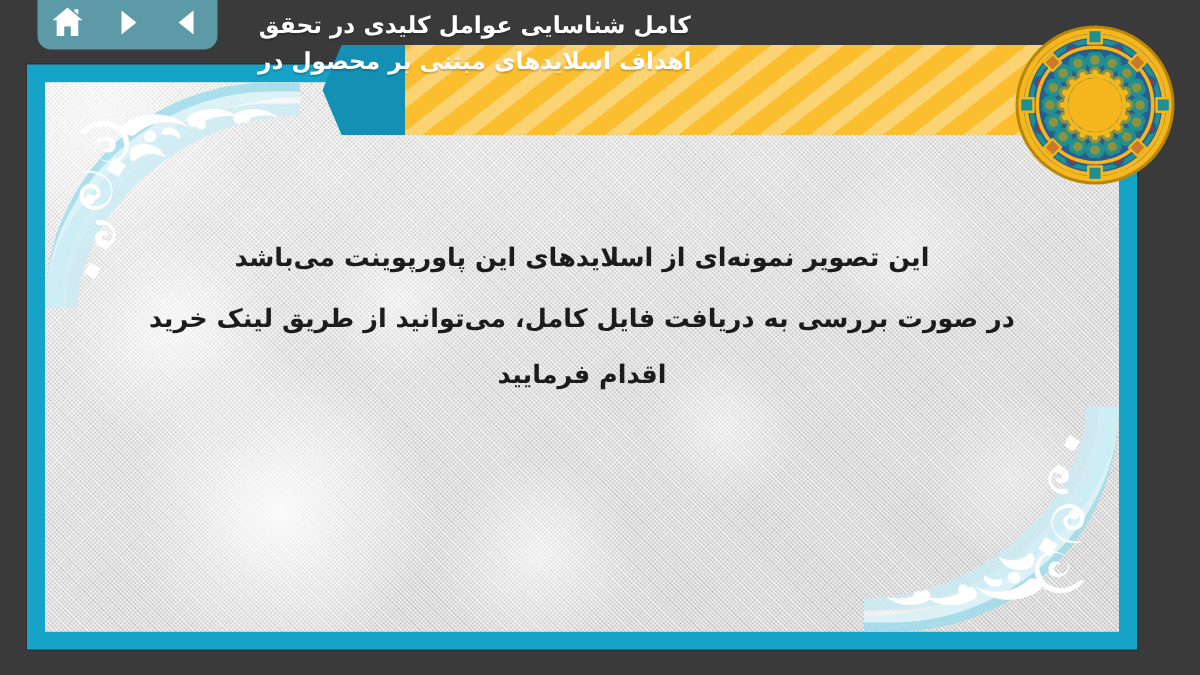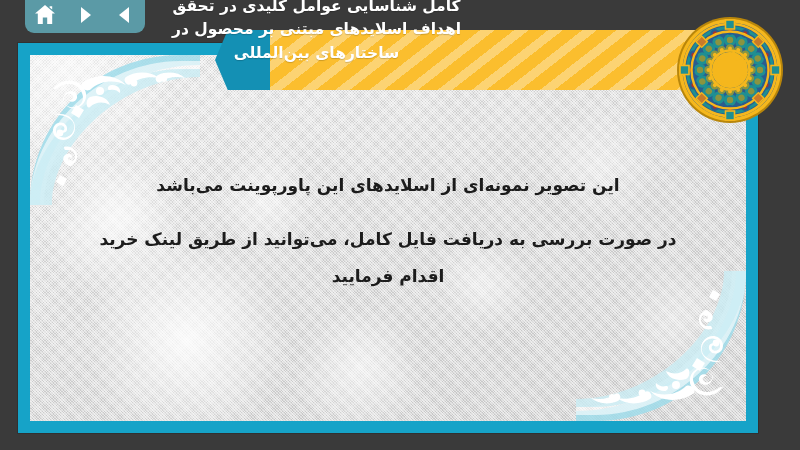--- a/index.html
+++ b/index.html
@@ -158,21 +158,21 @@
     right: 40px;
     top: 95px;
     direction: rtl;
     text-align: center;
     color: #1c1c1c;
     font-size: 17px;
     line-height: 2.18;
     font-weight: bold;
     z-index: 12;
   }
-  .body-text p { margin: 17px; }
+  .body-text p { margin: 4px; }
 </style>
 </head>
 <body>
 
 <div id="stage">
 
   <div class="slide-frame">
     <div class="slide-inner">
 
       <div class="ornament tl">
@@ -232,21 +232,20 @@
 
     </div>
   </div>
 
   <div class="banner-wrap">
     <div class="ribbon-tail"></div>
     <div class="banner"></div>
     <div class="banner-title">
       <div>کامل شناسایی عوامل کلیدی در تحقق</div>
       <div>اهداف اسلایدهای مبتنی بر محصول در</div>
-      <div>ساختارهای بین‌المللی</div>
     </div>
   </div>
 
   <div class="medallion">
     <svg viewBox="0 0 108 108" width="108" height="108" aria-hidden="true">
       <defs>
         <g id="petal">
           <circle cx="0" cy="-30" r="6.2" fill="#1f8f92"></circle>
           <circle cx="0" cy="-30" r="3.2" fill="#8a9440"></circle>
           <circle cx="0" cy="-39.5" r="4.4" fill="#2a5c8f"></circle>

